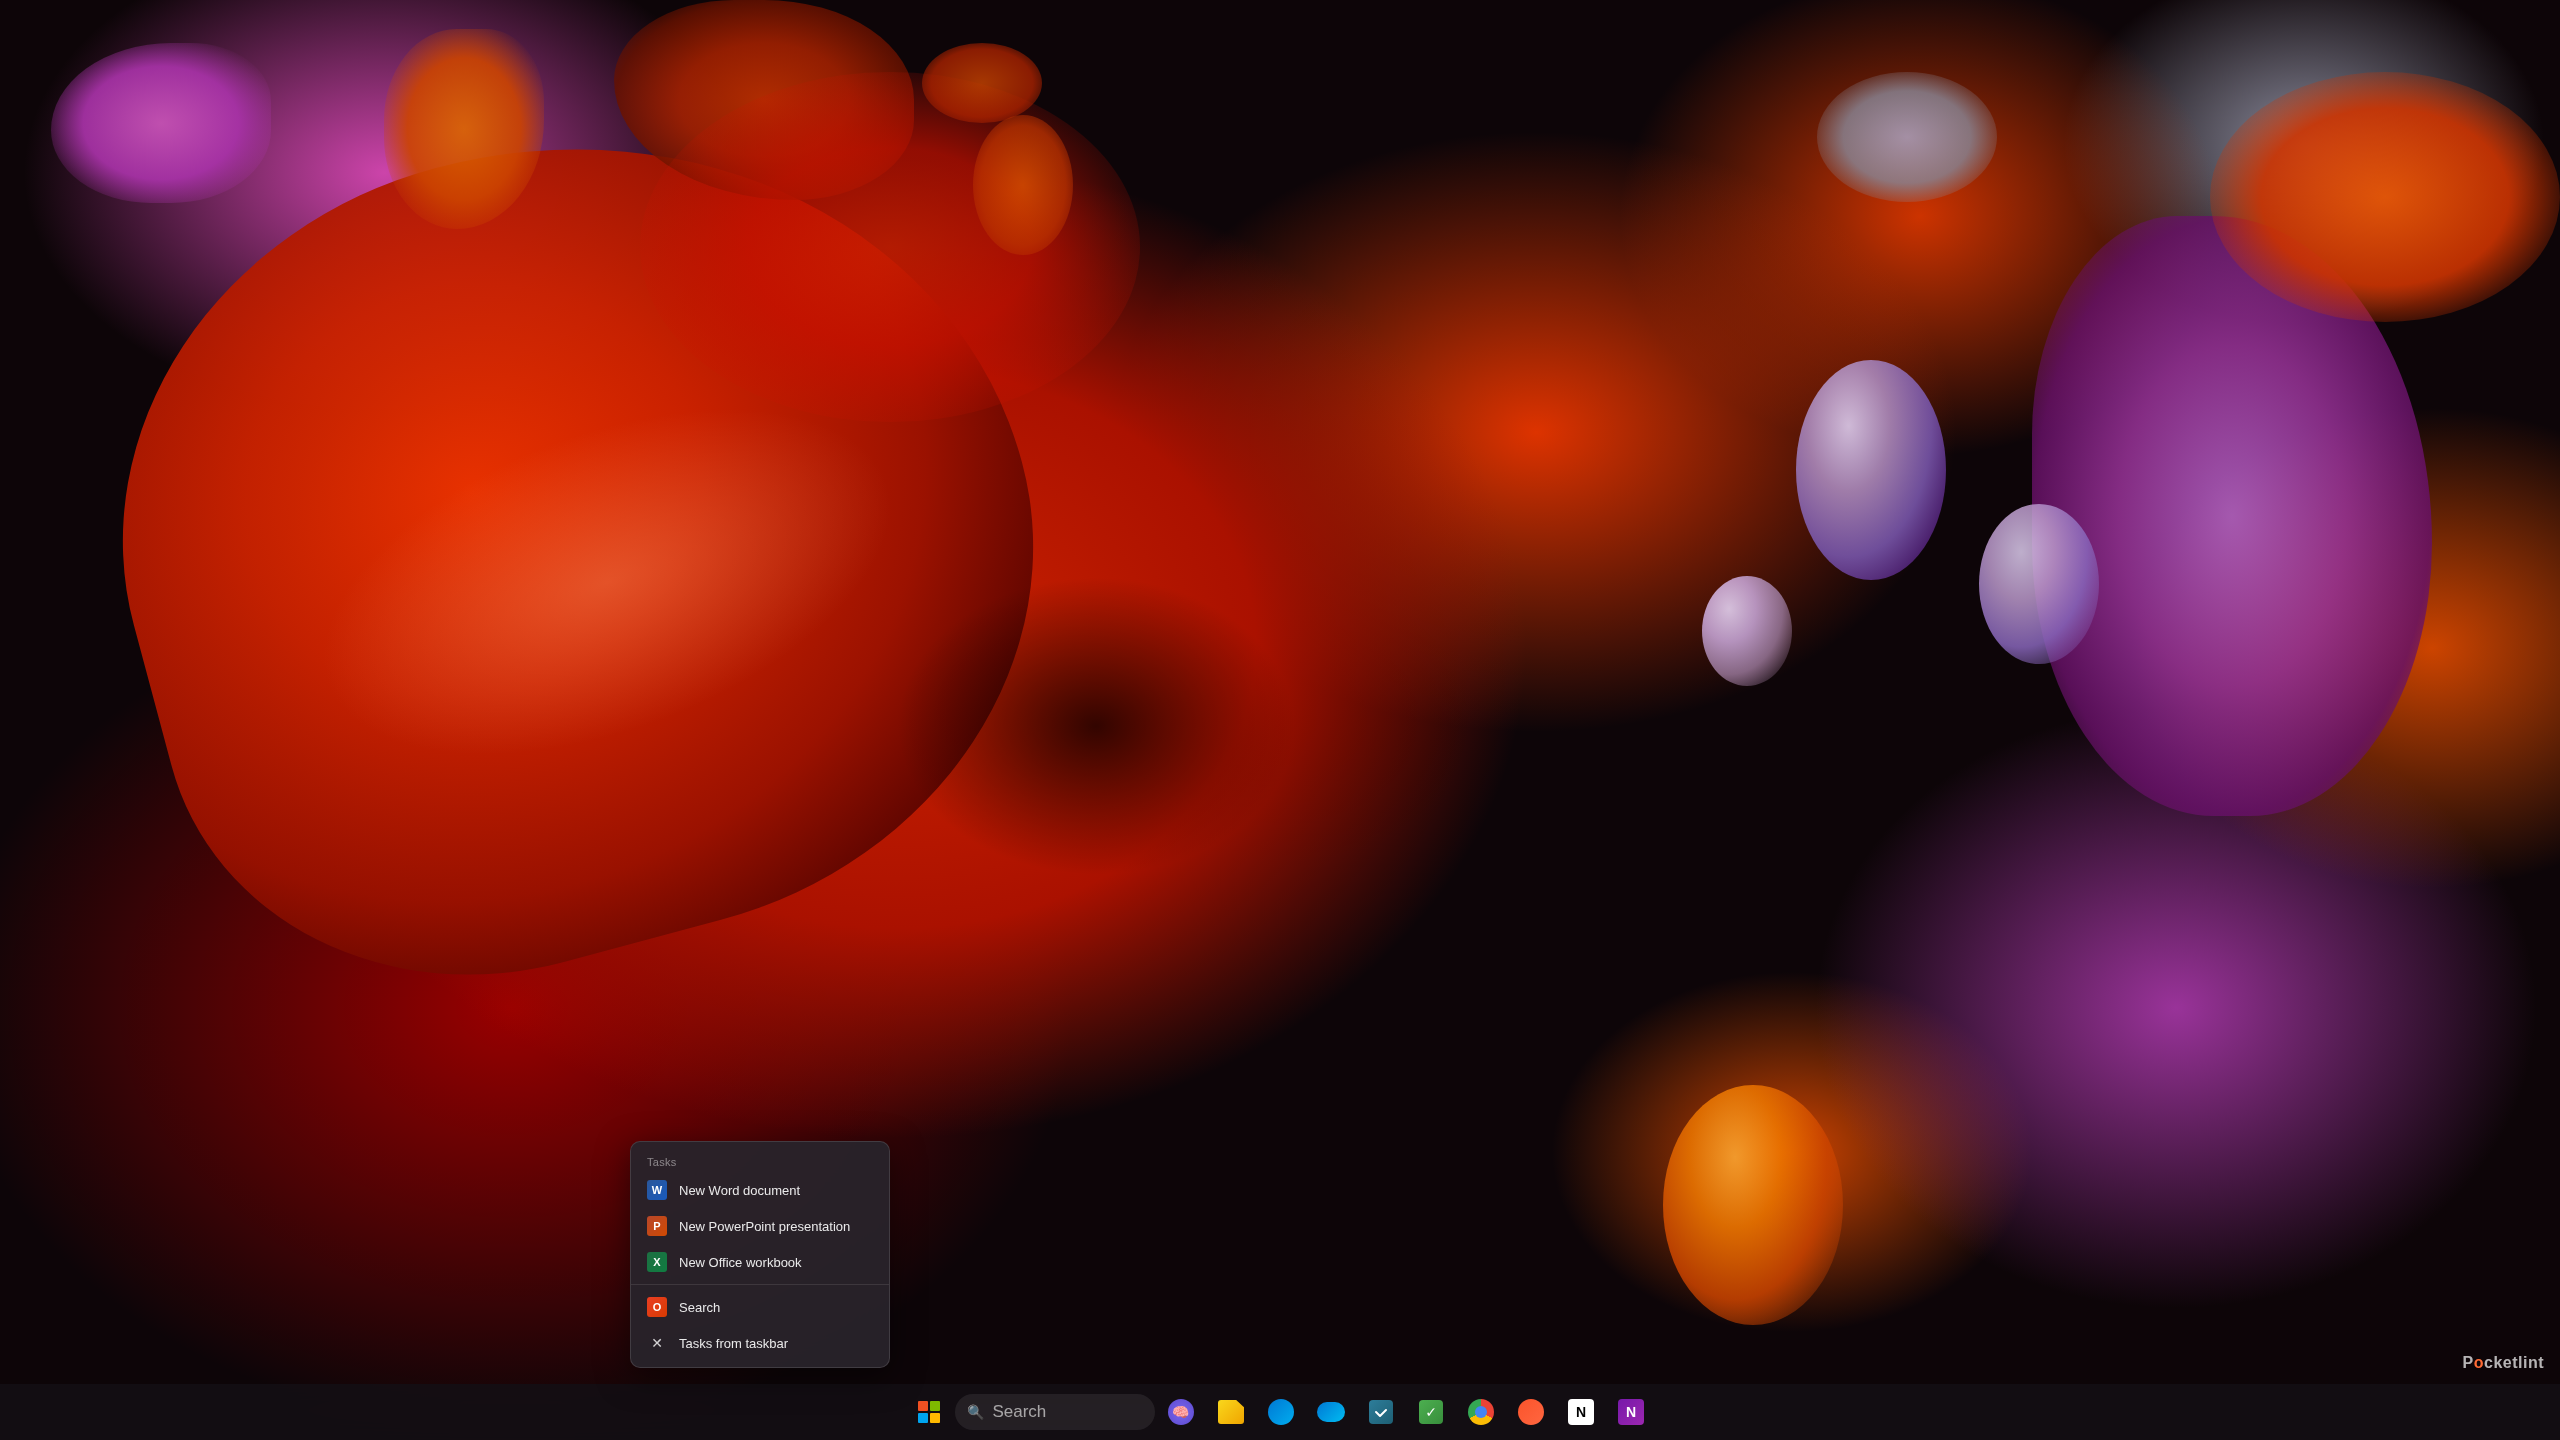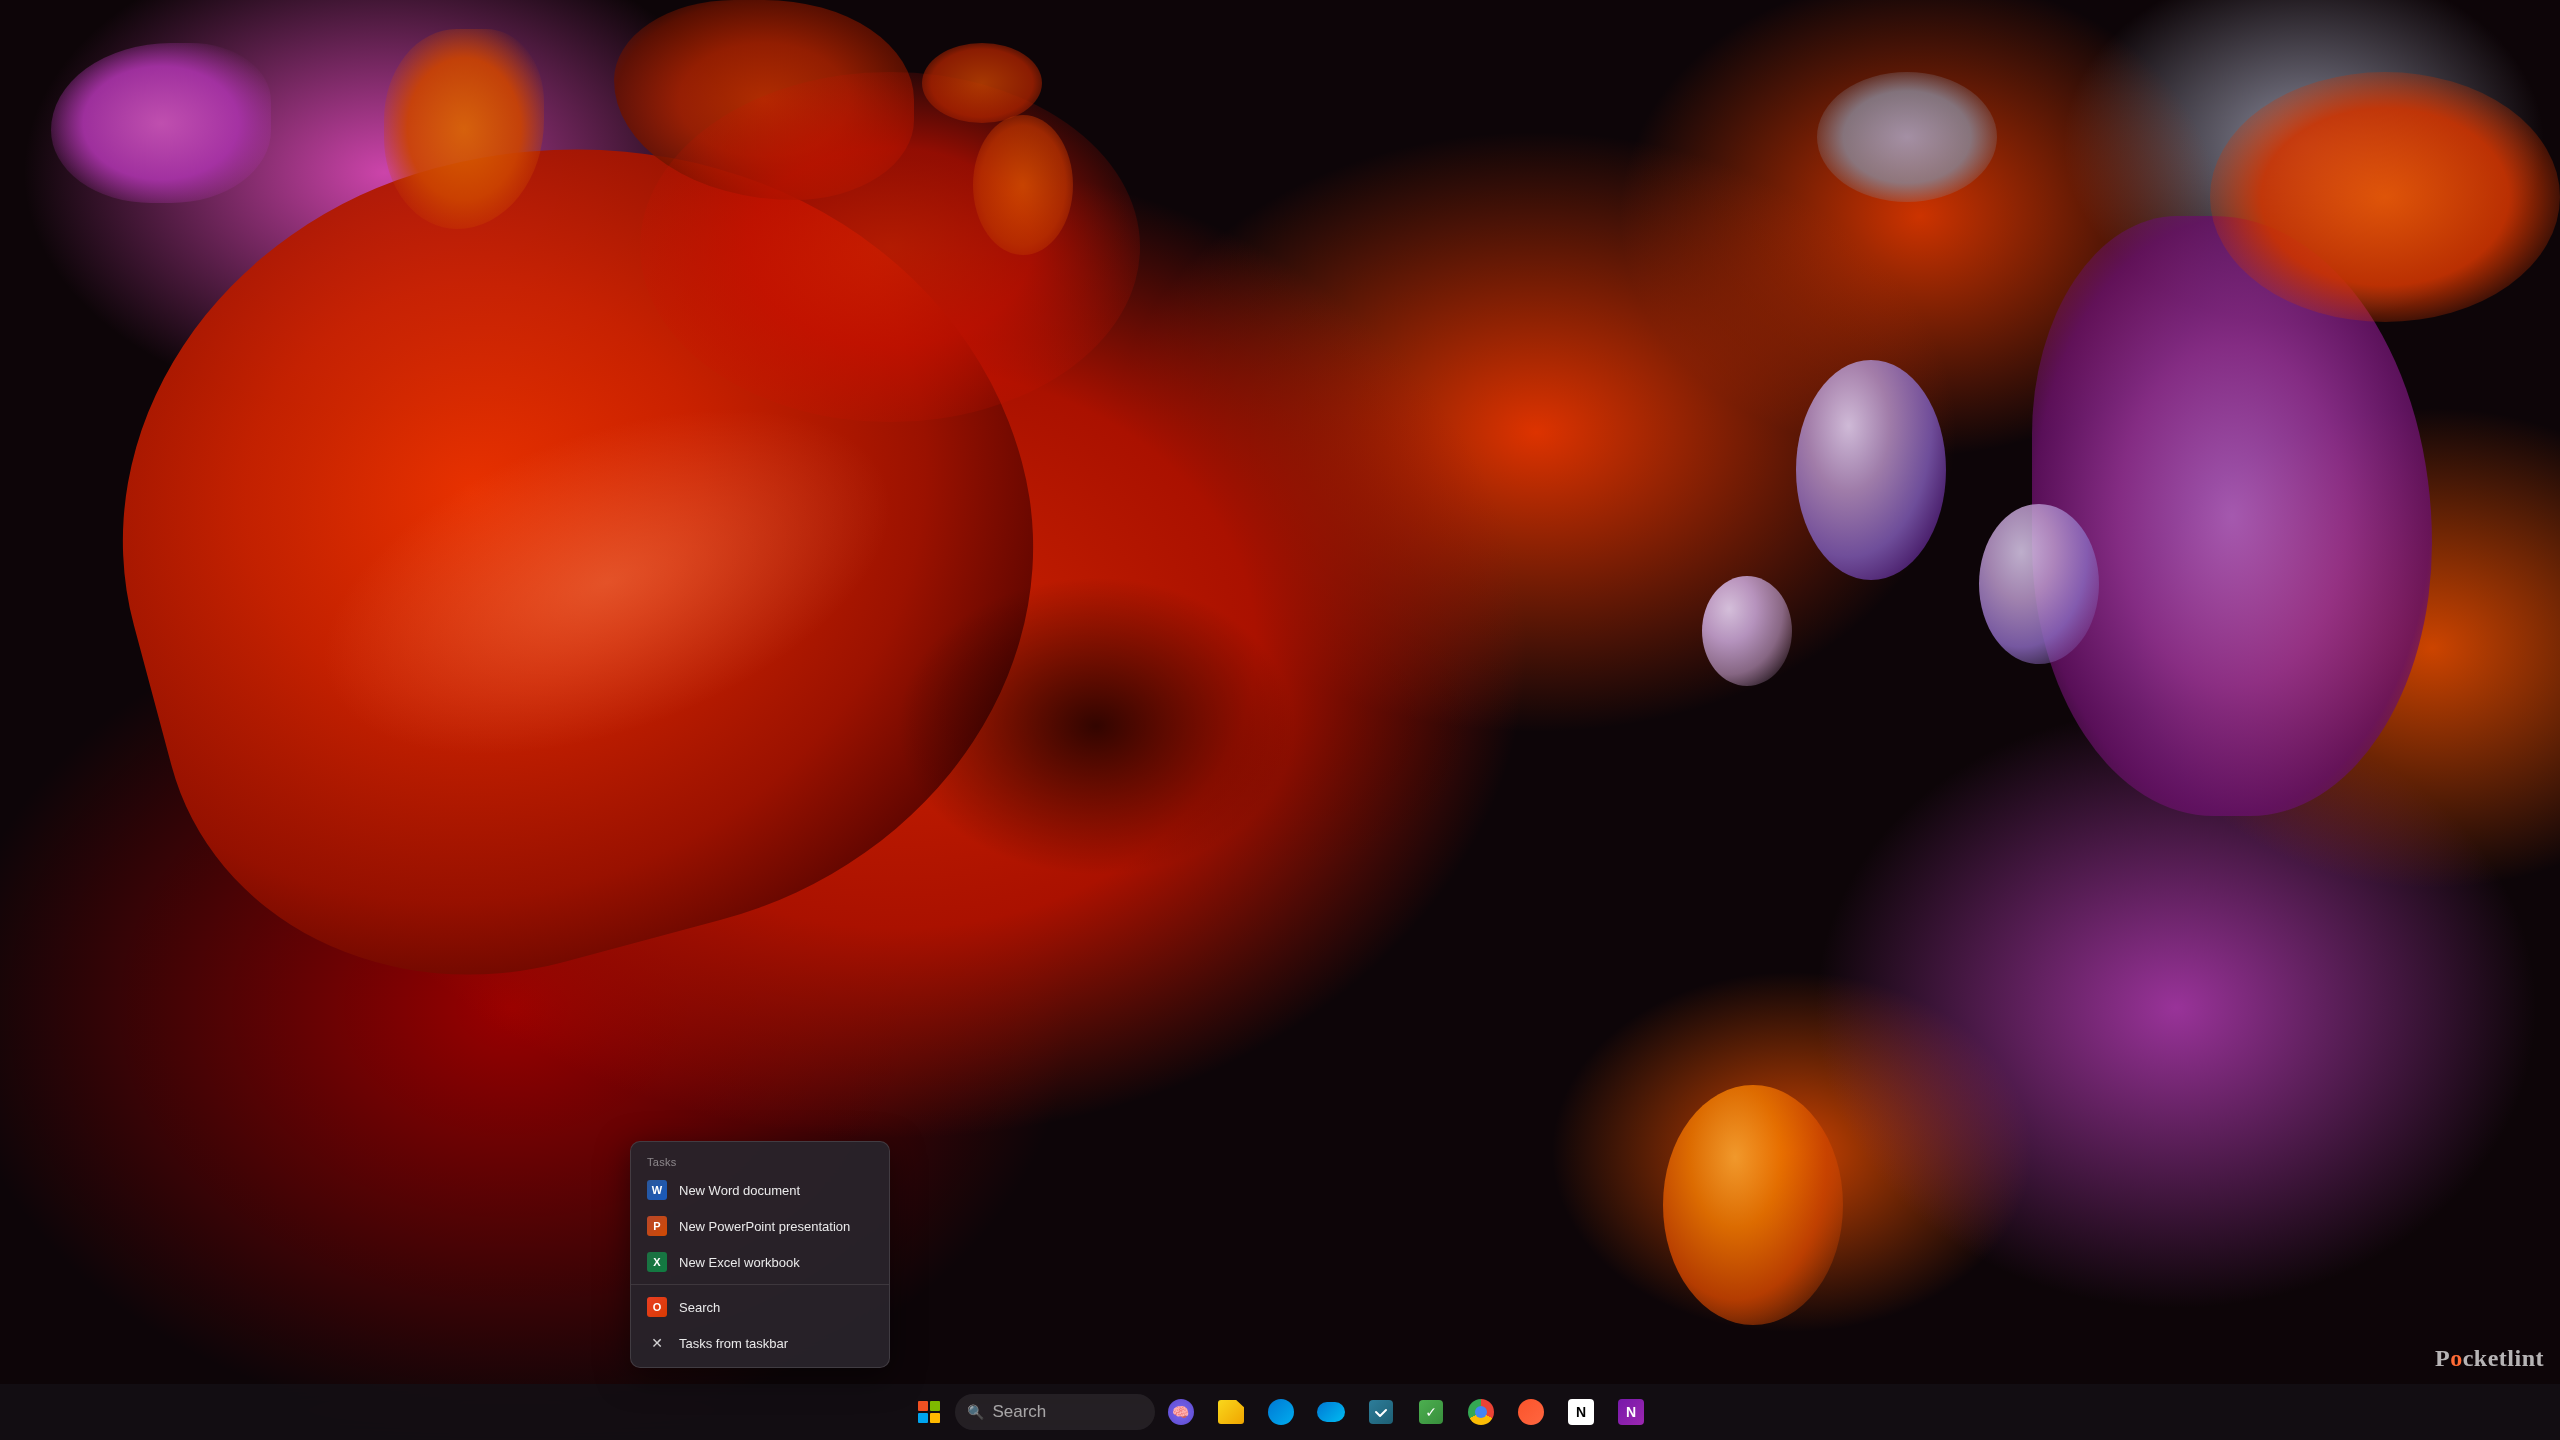--- a/index.html
+++ b/index.html
@@ -413,23 +413,23 @@
       color: rgba(255,255,255,0.8);
       font-size: 14px;
     }
 
     
     .watermark {
       position: absolute;
       bottom: 68px;
       right: 16px;
       color: rgba(255,255,255,0.7);
-      font-size: 24px;
+      font-size: 16px;
       font-weight: 600;
-      font-family: Liberation Serif, serif;
+      font-family: Liberation Sans, sans-serif;
       letter-spacing: 0.5px;
       z-index: 50;
       margin-left: 16px;
     }
     .watermark span {
       color: #ff6b35;
     }
   </style>
 </head>
 <body>
@@ -472,21 +472,21 @@
       <div class="menu-item-icon">
         <div class="icon-ppt">P</div>
       </div>
       <span class="menu-item-text">New PowerPoint presentation</span>
     </div>
 
     <div class="menu-item">
       <div class="menu-item-icon">
         <div class="icon-excel">X</div>
       </div>
-      <span class="menu-item-text">New Excel workbook</span>
+      <span class="menu-item-text">New Office workbook</span>
     </div>
 
     <div class="menu-separator"></div>
 
     <div class="menu-item">
       <div class="menu-item-icon">
         <div class="icon-office">O</div>
       </div>
       <span class="menu-item-text">Search</span>
     </div>

